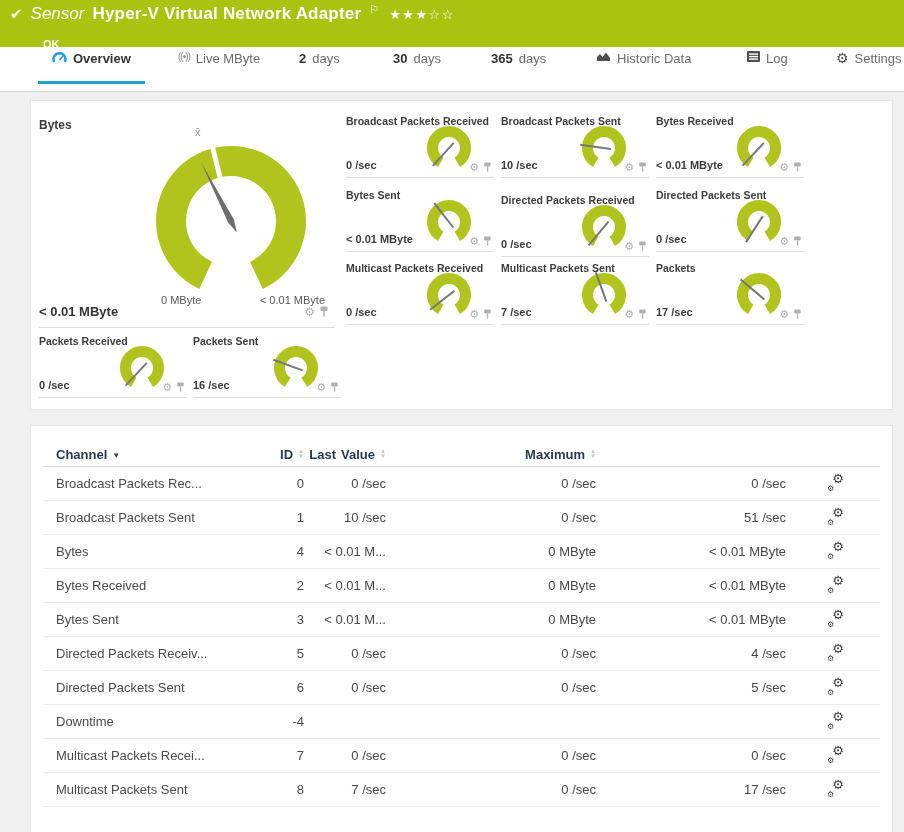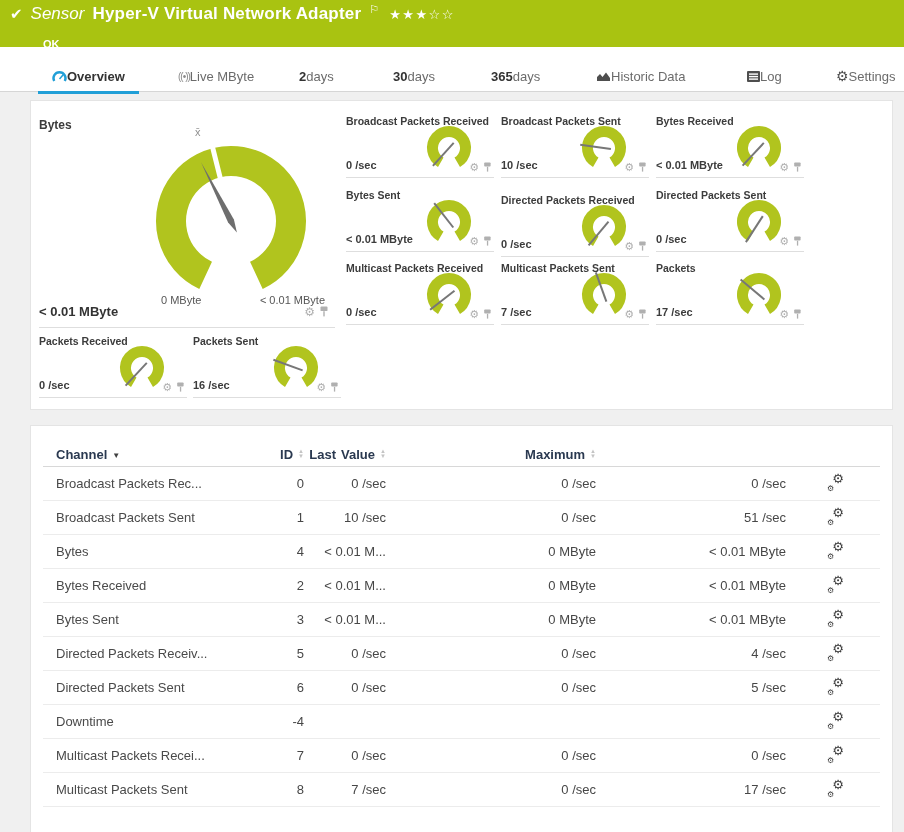--- a/index.html
+++ b/index.html
@@ -12,21 +12,21 @@
   .topbar{position:absolute;left:0;top:0;width:904px;height:47px;background:#a9c311;color:#fff}
   .tb-line{position:absolute;left:10px;top:4px;display:flex;align-items:baseline;gap:8px;white-space:nowrap}
   .tb-check{font-size:15px;font-weight:bold}
   .tb-kind{font-style:italic;font-size:17px}
   .tb-title{font-size:17px;font-weight:bold;letter-spacing:.2px}
   .tb-flag{font-size:11px;position:relative;top:-6px;cursor:pointer}
   .tb-stars{font-size:13px;letter-spacing:1.5px;margin-left:2px;cursor:pointer}
   .tb-ok{position:absolute;left:43px;top:38px;font-size:11px;font-weight:bold}
   
   .tabbar{position:absolute;left:0;top:47px;width:904px;height:45px;background:#fff;border-bottom:1px solid #d6d6d6;box-sizing:border-box}
-  .tab{position:absolute;top:14px;height:30px;display:flex;align-items:center;padding:0 14px;color:#6b6b6b;cursor:pointer;white-space:nowrap}
+  .tab{position:absolute;top:4px;height:30px;display:flex;align-items:flex-start;gap:6px;padding:0 14px;color:#6b6b6b;cursor:pointer;white-space:nowrap}
   .tab b{color:#333;font-weight:bold}
   .tab.active{color:#333;font-weight:bold}
   .tab.active::after{content:"";position:absolute;left:0;right:0;bottom:-3px;height:3px;background:#219fd7}
   .tic-live{font-size:10px;letter-spacing:-1px;color:#8a8a8a}
   .tic-gear{font-size:14px;color:#4e4e4e;line-height:14px}
   
   .panel{position:absolute;background:#fff;border:1px solid #e4e4e4;box-sizing:border-box}
   #gauges-panel{left:30px;top:100px;width:863px;height:310px}
   #table-panel{left:30px;top:425px;width:863px;height:407px;border-bottom:none}
   

